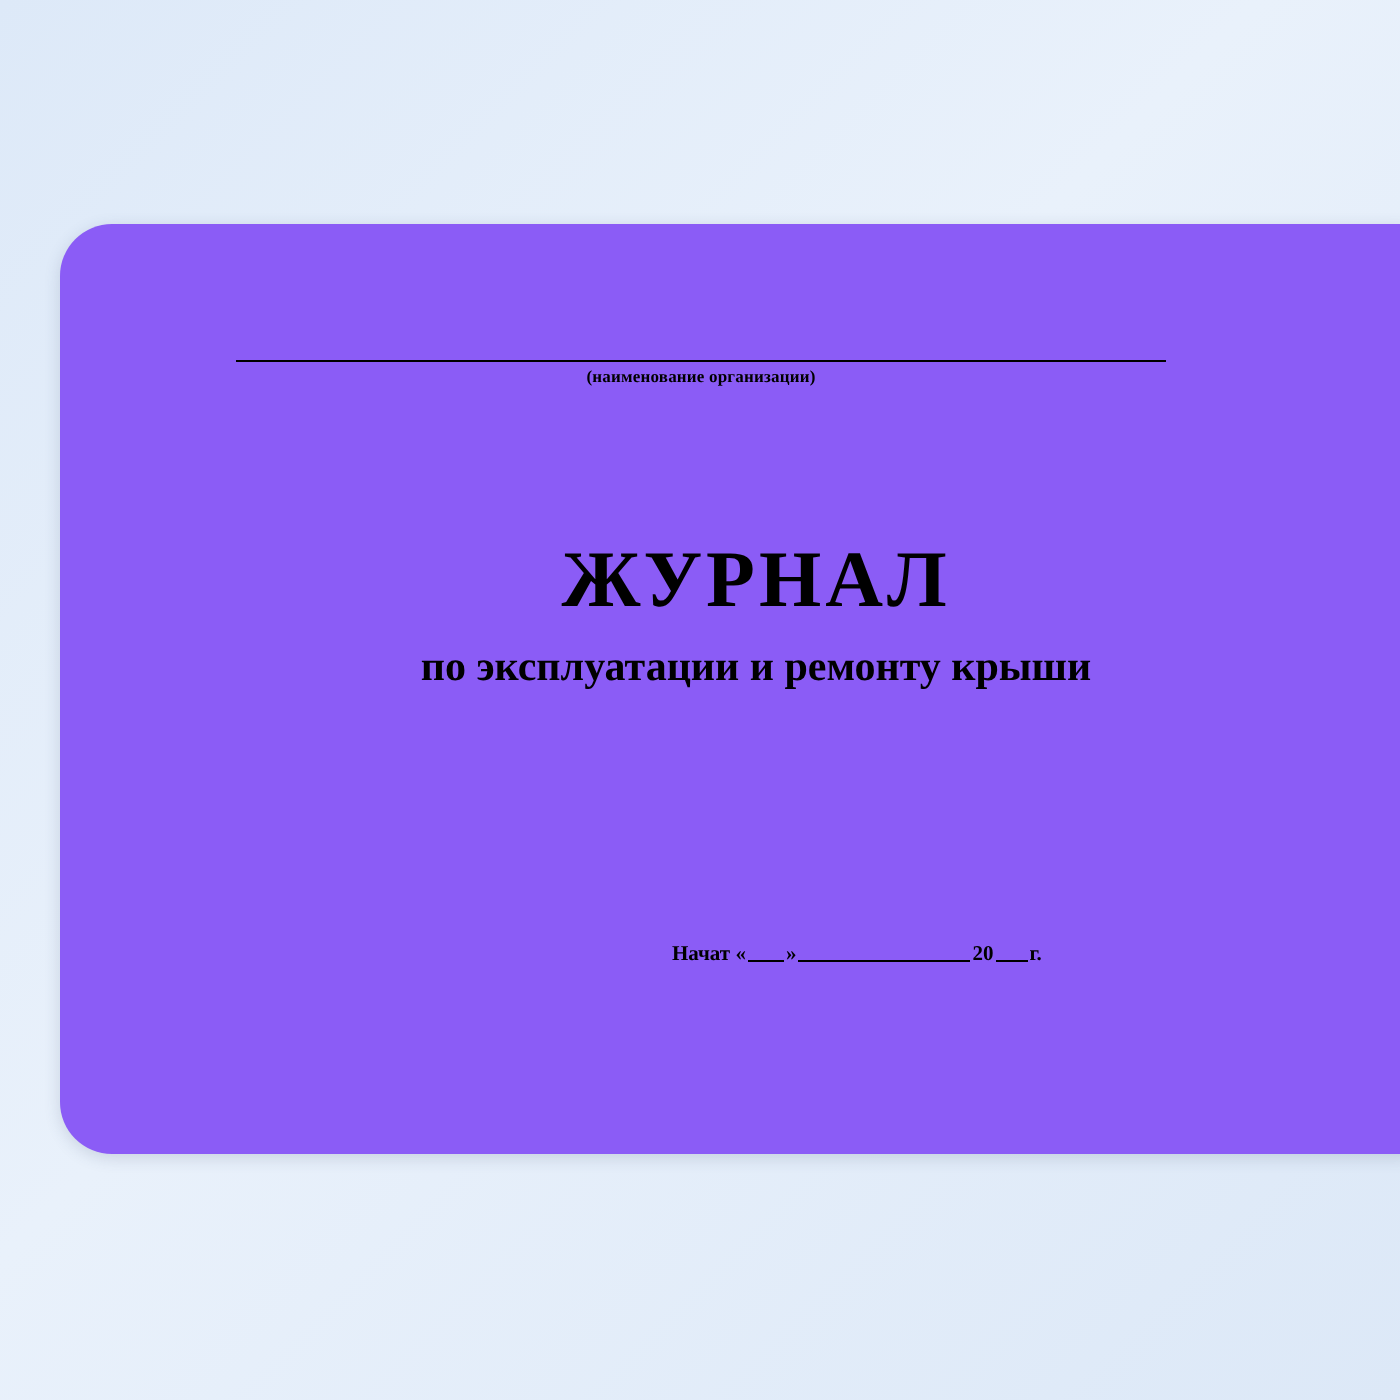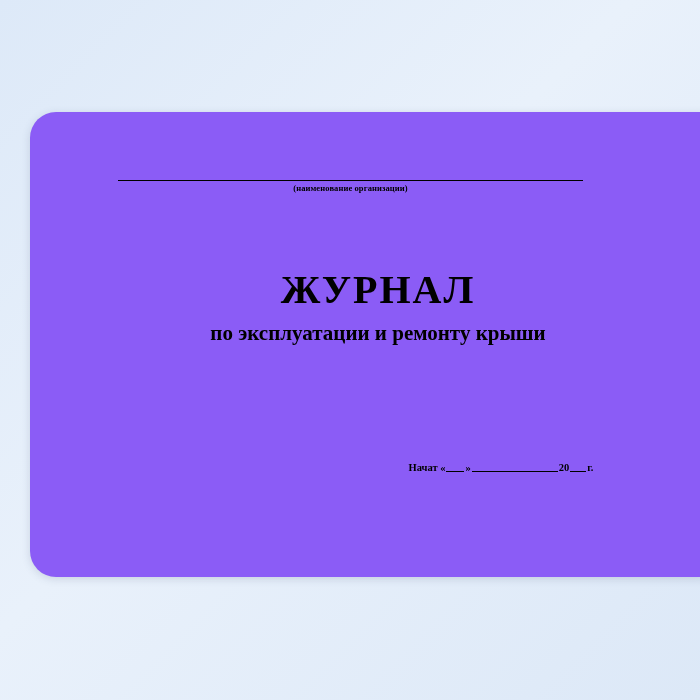--- a/index.html
+++ b/index.html
@@ -66,23 +66,23 @@
   .sub-title {
     font-size: 21px;
     font-weight: bold;
     color: #000;
     margin-top: 11px;
     font-family: "Liberation Serif", serif;
   }
   .dates-block {
     position: absolute;
     right: 60px;
-    top: 350px;
+    top: 360px;
     width: 330px;
-    text-align: center;
+    text-align: left;
   }
   .date-row {
     font-size: 10.5px;
     font-weight: bold;
     color: #000;
     white-space: nowrap;
     margin-bottom: 9px;
     font-family: "Liberation Serif", serif;
   }
   .date-label {

